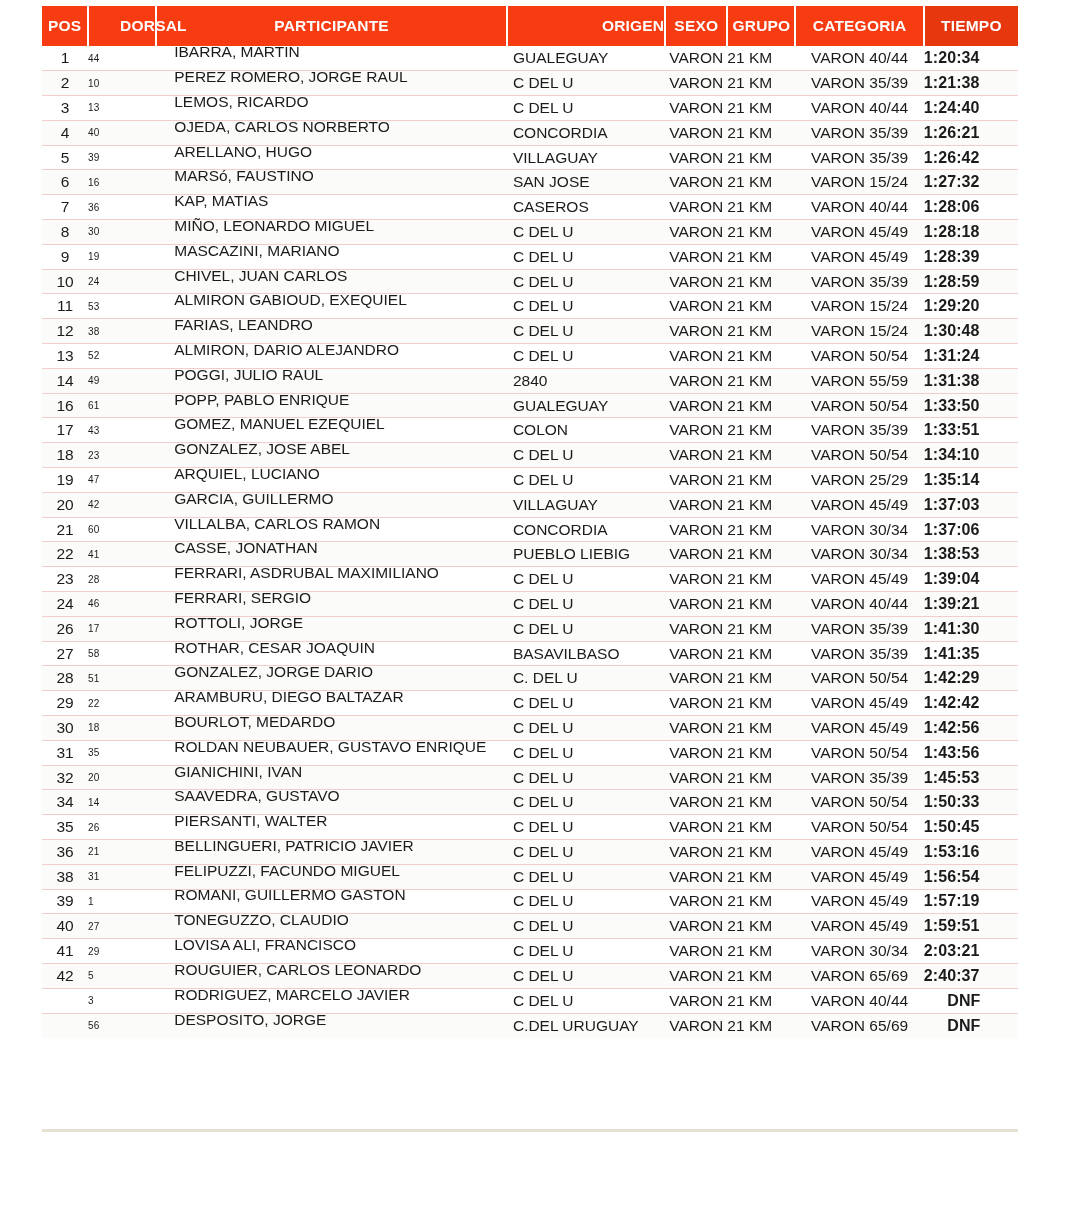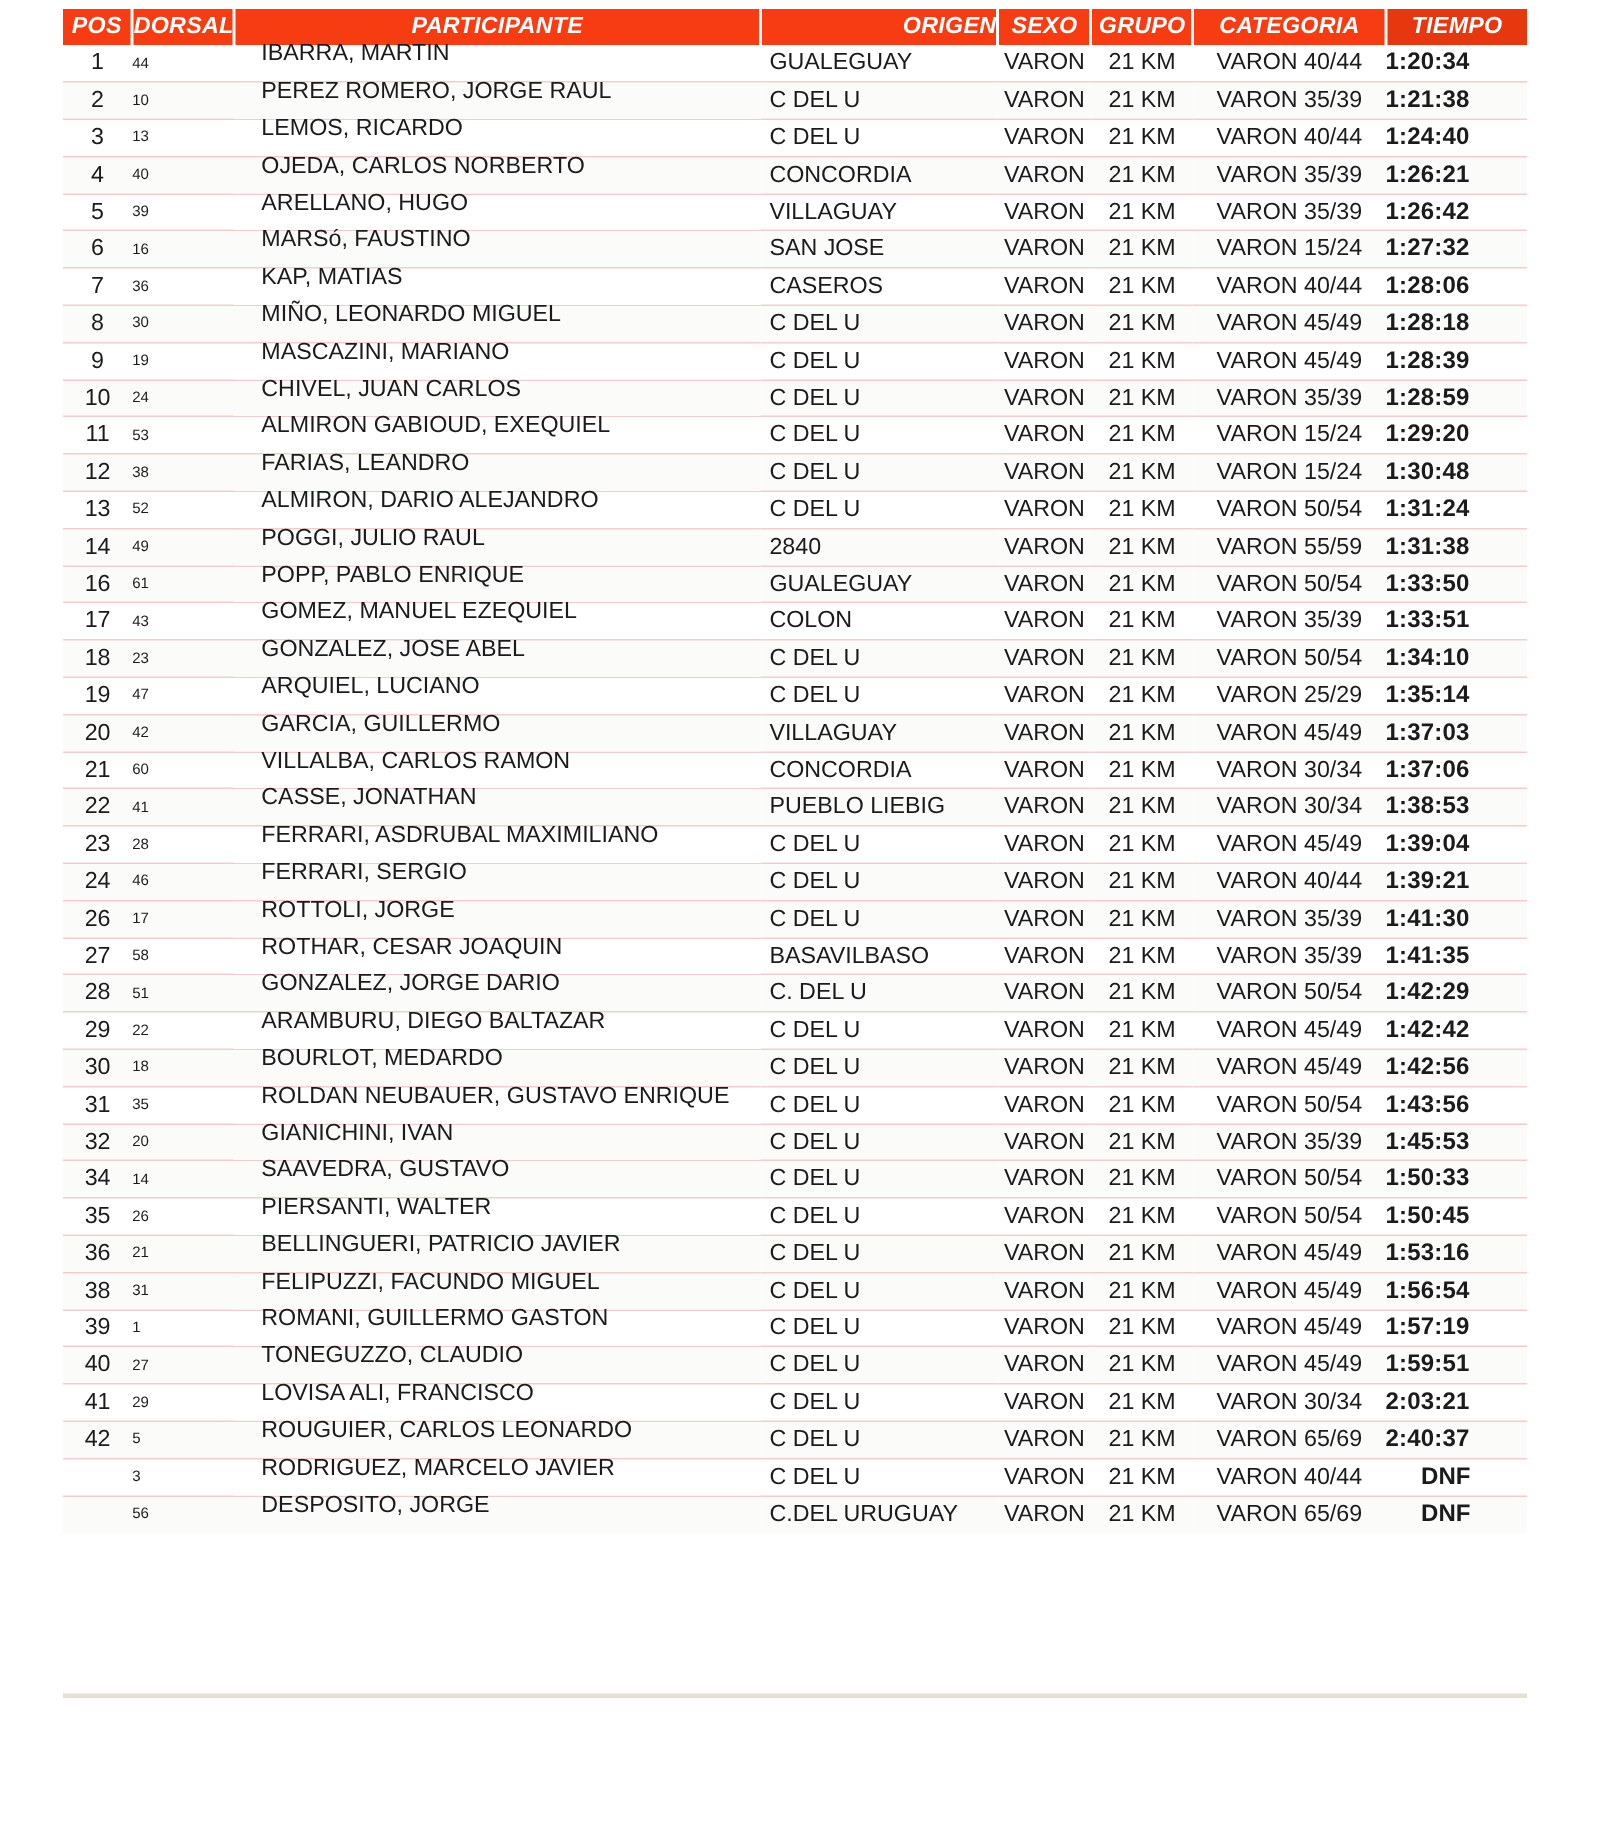--- a/index.html
+++ b/index.html
@@ -25,31 +25,30 @@
     width:976px;
     table-layout:fixed;
   }
   
   thead th{
     background:#f83c12;
     color:#ffffff;
     font-weight:bold;
     font-size:15.5px;
     letter-spacing:.2px;
-    height:24px;
+    height:40px;
     padding:0;
     text-align:center;
     vertical-align:middle;
     white-space:nowrap;
     border-right:2px solid #ffffff;
     box-sizing:border-box;
-    font-style:italic;
   }
   thead th.th-pos{width:46px;}
-  thead th.th-dorsal{width:68px;}
+  thead th.th-dorsal{width:68px;padding-left:31px;}
   thead th.th-part{width:350px;}
   thead th.th-origen{width:158px;text-align:right;padding-left:6px;}
   thead th.th-sexo{width:62px;}
   thead th.th-grupo{width:68px;margin-top:18px;}
   thead th.th-categoria{width:128px;}
   thead th.th-tiempo{
     width:94px;
     background:#e6370e;
     border-right:none;
   }
@@ -71,21 +70,21 @@
   td.c-dorsal{font-size:10px;}
   td.c-part{
     text-align:left;
     padding-left:18px;
     position:relative;
   }
   
   td.c-part span{position:relative;top:-6px;display:inline-block;}
   td.c-origen{text-align:left;padding-left:6px;}
   td.c-sexo{text-align:center;}
-  td.c-grupo{text-align:center;}
+  td.c-grupo{text-align:left;}
   td.c-categoria{text-align:center;}
   td.c-tiempo{
     text-align:left;
     padding-right:8px;
     font-weight:bold;
     font-size:16px;
     letter-spacing:.1px;
   }
   td.c-tiempo.dnf{text-align:center;padding-right:14px;}
   

